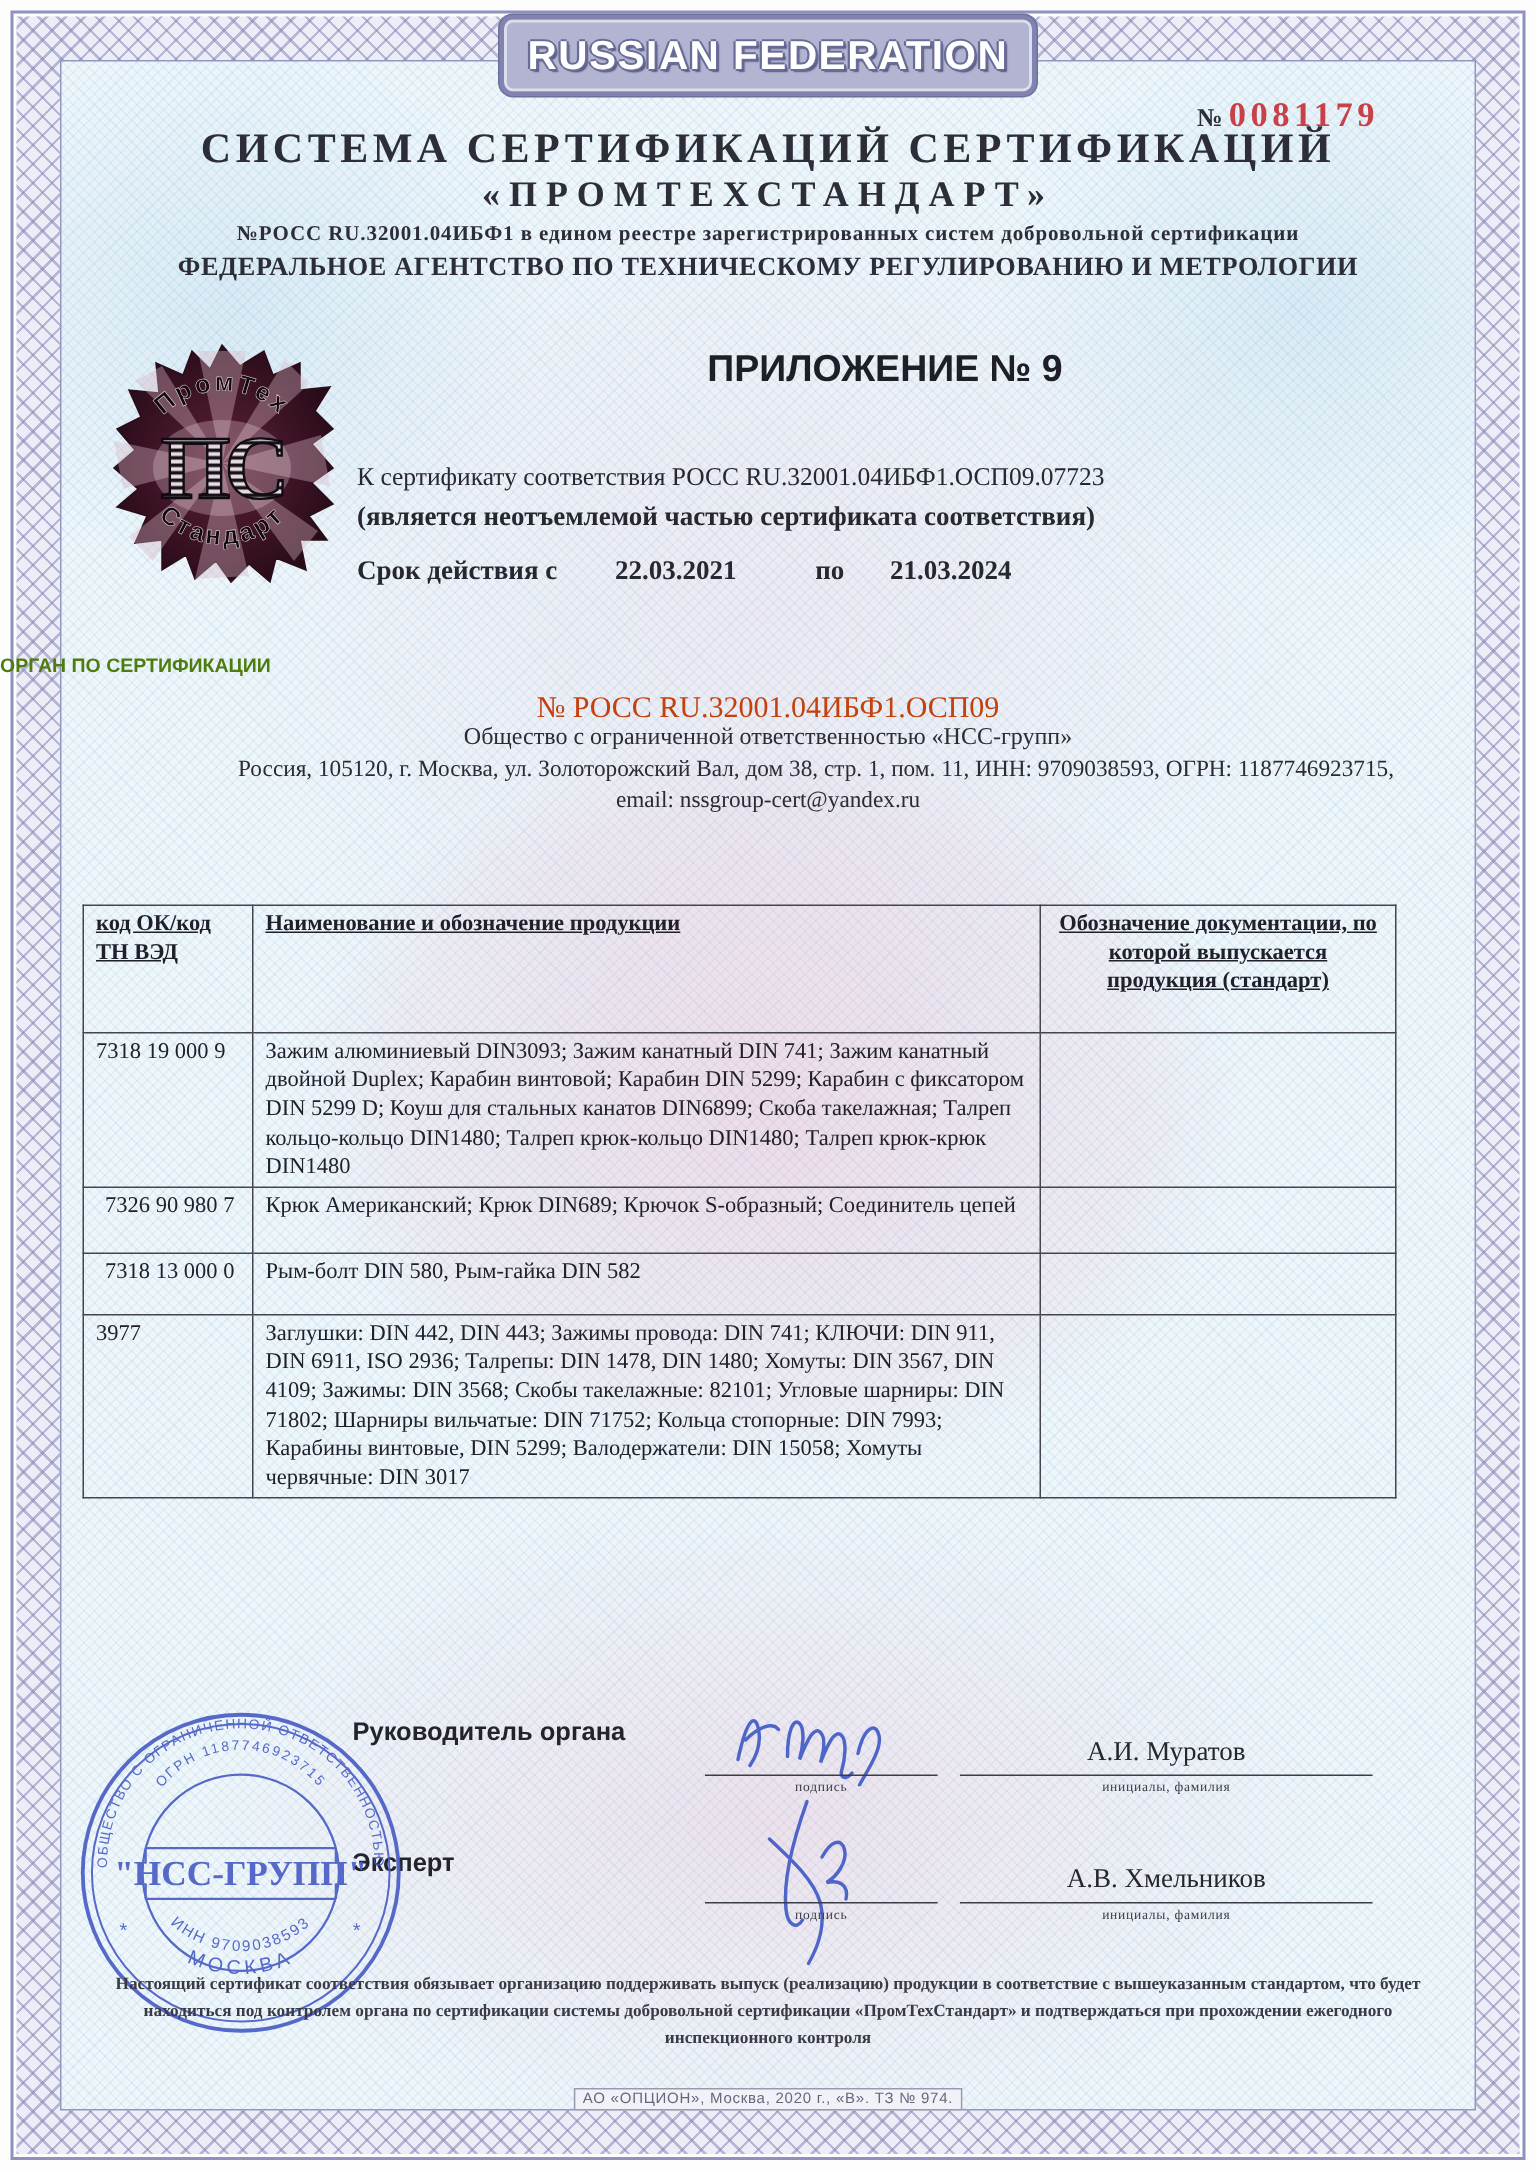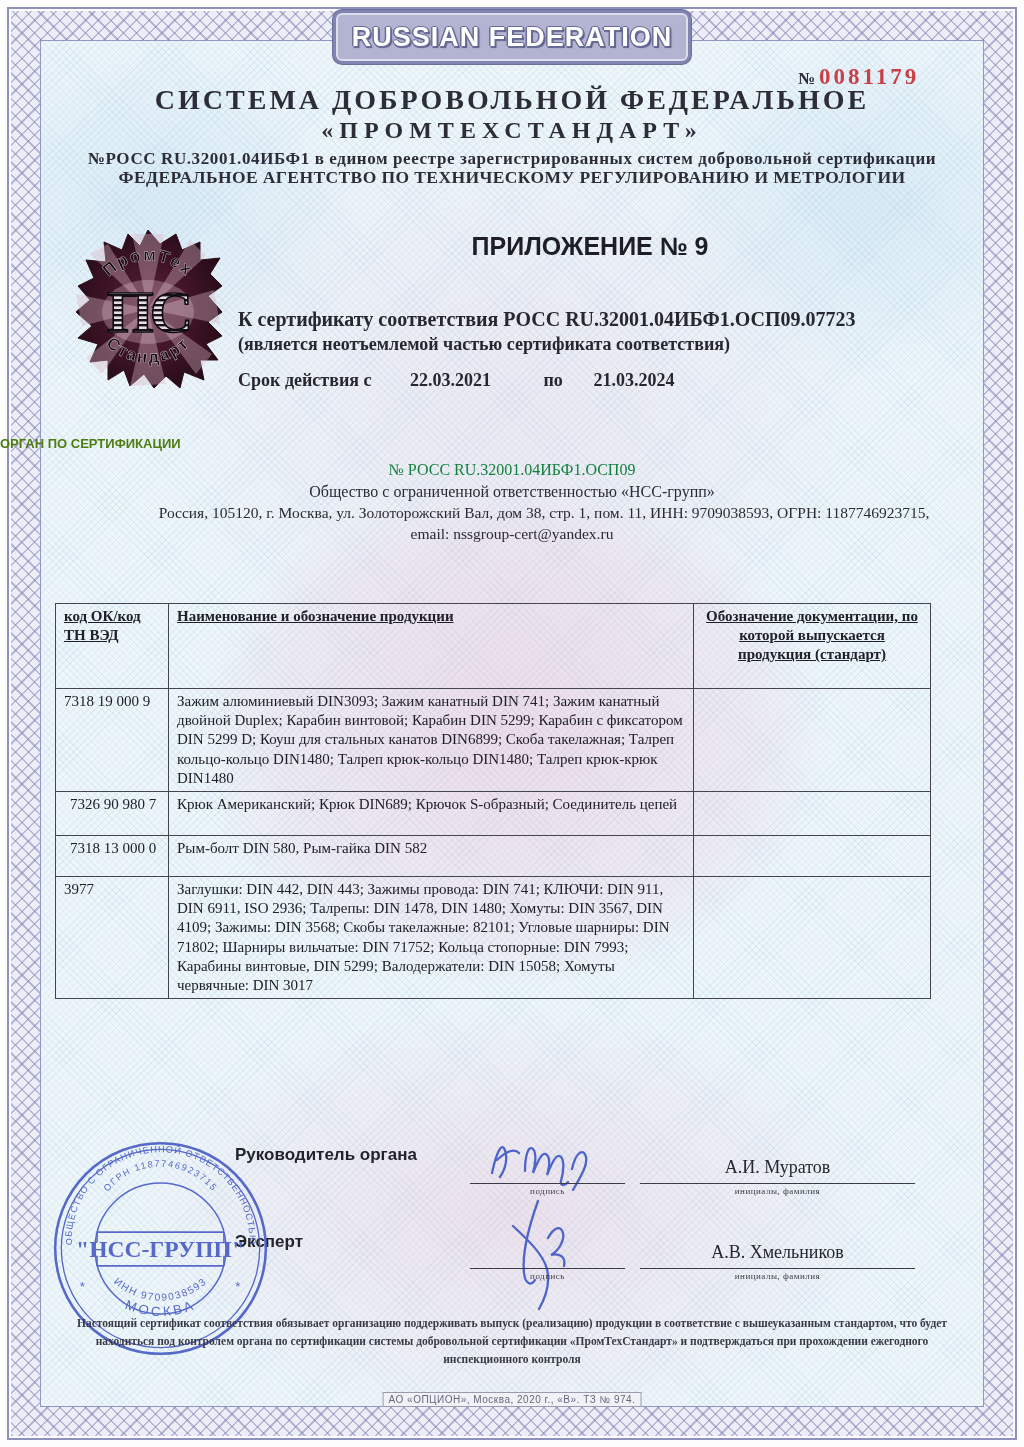--- a/index.html
+++ b/index.html
@@ -29,34 +29,34 @@
   .banner span{font-family:"Liberation Sans","DejaVu Sans",sans-serif;font-weight:800;font-size:27px;
     letter-spacing:1px;color:#ffffff;
     text-shadow:-1.5px 0 #696c97,1.5px 0 #696c97,0 -1.5px #696c97,0 1.5px #696c97,2px 2px 1px #595c83;}
   
   .abs{position:absolute;}
   .serial{top:64px;left:798px;white-space:nowrap;}
   .serial .no{font-size:17px;color:#2e2e38;font-weight:600;}
   .serial .digits{font-size:23px;color:#c84048;letter-spacing:3px;font-weight:600;}
   .title1{top:84px;left:0;width:100%;text-align:center;font-weight:700;font-size:28px;letter-spacing:3px;color:#2d2d37;}
   .title2{top:117px;left:0;width:100%;text-align:center;font-weight:700;font-size:24px;letter-spacing:6px;color:#2d2d37;}
-  .registry{top:149px;left:0;width:100%;text-align:center;font-weight:700;font-size:17px;letter-spacing:.6px;color:#2d2d37;}
+  .registry{top:149px;left:0;width:100%;text-align:center;font-weight:700;font-size:14px;letter-spacing:.6px;color:#2d2d37;}
   .agency{top:167px;left:0;width:100%;text-align:center;font-weight:700;font-size:17.5px;letter-spacing:.4px;color:#2d2d37;}
   
   .logo{top:228px;left:72px;}
   .annex-title{top:232px;left:290px;width:600px;text-align:center;
     font-family:"Liberation Sans","DejaVu Sans",sans-serif;font-weight:800;font-size:25px;color:#1e1e26;}
-  .cert-line{top:308px;left:238px;font-size:20px;font-weight:700;color:#27272f;}
+  .cert-line{top:308px;left:238px;font-size:17px;font-weight:400;color:#27272f;}
   .cert-note{top:334px;left:238px;font-size:18px;font-weight:600;color:#27272f;}
   .validity{top:370px;left:238px;font-size:18px;font-weight:600;color:#27272f;white-space:nowrap;}
   .validity .d1{margin-left:34px;} .validity .po{margin-left:48px;text-align:center;} .validity .d2{margin-left:26px;}
   
   .org-head{top:436px;left:0;width:100%;text-align:left;
     font-family:"Liberation Sans","DejaVu Sans",sans-serif;font-weight:800;font-size:13px;color:#4d7c0f;}
-  .org-num{top:461px;left:0;width:100%;text-align:center;font-size:16px;color:#15803d;}
+  .org-num{top:461px;left:0;width:100%;text-align:center;font-size:20px;color:#c2410c;}
   .org-name{top:483px;left:0;width:100%;text-align:center;font-size:16px;color:#2b2b33;}
   .org-addr{top:504px;left:0;width:100%;text-align:center;font-size:15.5px;color:#2b2b33;padding-left:32px;}
   .org-email{top:525px;left:0;width:100%;text-align:center;font-size:15.5px;color:#2b2b33;}
   .products-head{top:568px;left:0;width:100%;text-align:center;font-weight:700;font-size:16.5px;color:#23232b;}
   
   table.products{position:absolute;top:603px;left:55px;width:875px;border-collapse:collapse;table-layout:fixed;}
   table.products td,table.products th{border:1.5px solid #45454f;vertical-align:top;
     padding:3px 8px;font-size:15px;line-height:1.28;color:#20202a;text-align:left;font-weight:400;}
   table.products th{font-weight:700;}
   col.c1{width:113px;} col.c2{width:525px;} col.c3{width:237px;}
@@ -92,21 +92,21 @@
 
   <div class="banner">
     <span>RUSSIAN FEDERATION</span>
   </div>
 
   <div class="abs serial">
     <span class="no">№</span>
     <span class="digits">0081179</span>
   </div>
 
-  <div class="abs title1">СИСТЕМА ДОБРОВОЛЬНОЙ ФЕДЕРАЛЬНОЕ</div>
+  <div class="abs title1">СИСТЕМА СЕРТИФИКАЦИЙ СЕРТИФИКАЦИЙ</div>
   <div class="abs title2">«ПРОМТЕХСТАНДАРТ»</div>
   <div class="abs registry">№РОСС RU.32001.04ИБФ1 в едином реестре зарегистрированных систем добровольной сертификации</div>
   <div class="abs agency">ФЕДЕРАЛЬНОЕ АГЕНТСТВО ПО ТЕХНИЧЕСКОМУ РЕГУЛИРОВАНИЮ И МЕТРОЛОГИИ</div>
 
   <svg class="abs logo" width="152" height="162" viewBox="0 0 152 162">
     <defs>
       <radialGradient id="lg" cx="50%" cy="50%" r="65%">
         <stop offset="0%" stop-color="#5e2138"></stop>
           <stop offset="55%" stop-color="#3a1224"></stop>
           <stop offset="100%" stop-color="#1d0811"></stop>

